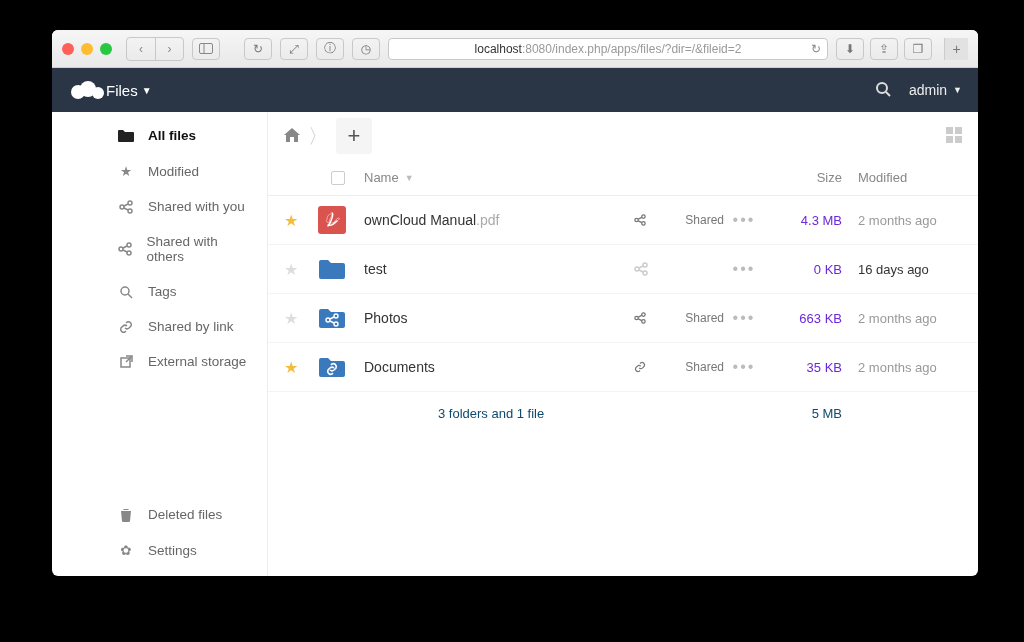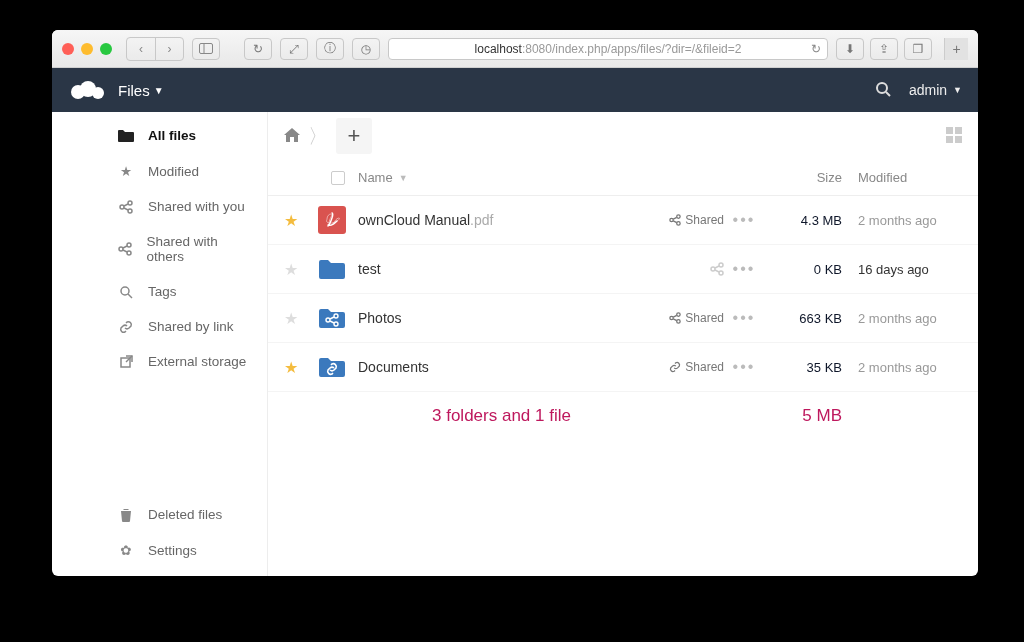--- a/index.html
+++ b/index.html
@@ -41,21 +41,21 @@
 .url-bar .dark{color:#333;text-align:center;}
 .url-bar .reload{position:absolute;right:6px;color:#888;}
 .right-group{display:flex;gap:6px;margin-left:auto;}
 .tab-plus{width:24px;height:22px;background:#e2e2e2;display:flex;align-items:center;justify-content:center;color:#777;margin-left:4px;border-left:1px solid #ccc;}
 
 .oc-header{
   height:44px;background:#2a3646;display:flex;align-items:center;color:#fff;padding:0 16px;
 }
 .oc-logo{display:flex;align-items:center;gap:4px;}
 .oc-logo svg{fill:#fff;}
-.oc-appname{margin-left:12px;font-size:15px;display:flex;align-items:center;gap:4px;cursor:pointer;}
+.oc-appname{margin-left:0;font-size:15px;display:flex;align-items:center;gap:4px;cursor:pointer;}
 .oc-header .spacer{flex:1;}
 .oc-search{color:#ddd;margin-right:18px;cursor:pointer;}
 .oc-user{color:#eee;font-size:14px;display:flex;align-items:center;gap:6px;cursor:pointer;}
 
 .oc-body{display:flex;height:calc(100% - 38px - 44px);}
 .sidebar{width:216px;border-right:1px solid #ededed;display:flex;flex-direction:column;padding-top:6px;}
 .side-item{display:flex;align-items:center;gap:14px;padding:10px 18px;color:#666;cursor:pointer;font-size:13.5px;margin-left:48px;}
 .side-item.active{color:#111;font-weight:600;}
 .side-item .ico{width:16px;display:flex;justify-content:center;color:#888;}
 .side-item.active .ico{color:#222;}
@@ -64,39 +64,39 @@
 .main{flex:1;display:flex;flex-direction:column;}
 .crumbs{height:48px;display:flex;align-items:center;padding:0 16px;}
 .crumb-home{color:#888;cursor:pointer;}
 .crumb-sep{color:#ccc;font-size:20px;margin:0 8px;}
 .addbtn{width:36px;height:36px;background:#f5f5f5;display:flex;align-items:center;justify-content:center;font-size:22px;color:#555;border-radius:3px;cursor:pointer;}
 .viewtoggle{margin-left:auto;color:#bbb;cursor:pointer;}
 
 .thead{display:flex;align-items:center;padding:10px 16px;color:#888;font-size:13px;border-bottom:1px solid #eee;}
 .col-star{width:34px;}
 .col-icon{width:40px;}
-.col-name{flex:1;display:flex;align-items:center;gap:6px;}
+.col-name{flex:1;display:flex;align-items:center;gap:6px;margin-left:6px;}
 .col-share{width:90px;text-align:center;}
 .col-more{width:40px;text-align:center;}
 .col-size{width:78px;text-align:right;}
 .col-mod{width:120px;text-align:left;padding-left:16px;}
 .row{display:flex;align-items:center;padding:10px 16px;border-bottom:1px solid #f4f4f4;min-height:46px;}
 .star{color:#ddd;cursor:pointer;font-size:16px;}
 .star.on{color:#f4bc3e;}
 .ficon{width:28px;height:28px;border-radius:3px;display:flex;align-items:center;justify-content:center;}
 .ficon.pdf{background:#d9534f;color:#fff;}
 .ficon.folder{color:#3470b3;}
 .fname{font-size:14px;color:#333;}
 .fname .ext{color:#aaa;}
-.shared{font-size:12px;color:#777;display:flex;align-items:center;gap:4px;justify-content:flex-end;cursor:pointer;}
+.shared{font-size:12px;color:#777;display:flex;align-items:center;gap:4px;justify-content:space-between;cursor:pointer;}
 .moredots{color:#bbb;cursor:pointer;font-size:16px;letter-spacing:2px;}
-.sizeval{color:#0f172a;font-size:13px;margin-top:8px;}
+.sizeval{color:#6d28d9;font-size:13px;margin-top:8px;}
 .modval{color:#999;font-size:13px;}
 .modval.dark{color:#333;}
-.summary{display:flex;padding:14px 16px;color:#be185d;font-size:17px;}
+.summary{display:flex;padding:14px 16px;color:#0c4a6e;font-size:13px;}
 .summary .col-name{padding-left:74px;}
 .chk{width:14px;height:14px;border:1px solid #ccc;border-radius:2px;}
 .sort-caret{font-size:9px;color:#bbb;}
 </style>
 </head>
 <body>
 
 <div class="window">
 
   <div class="browser-bar">

